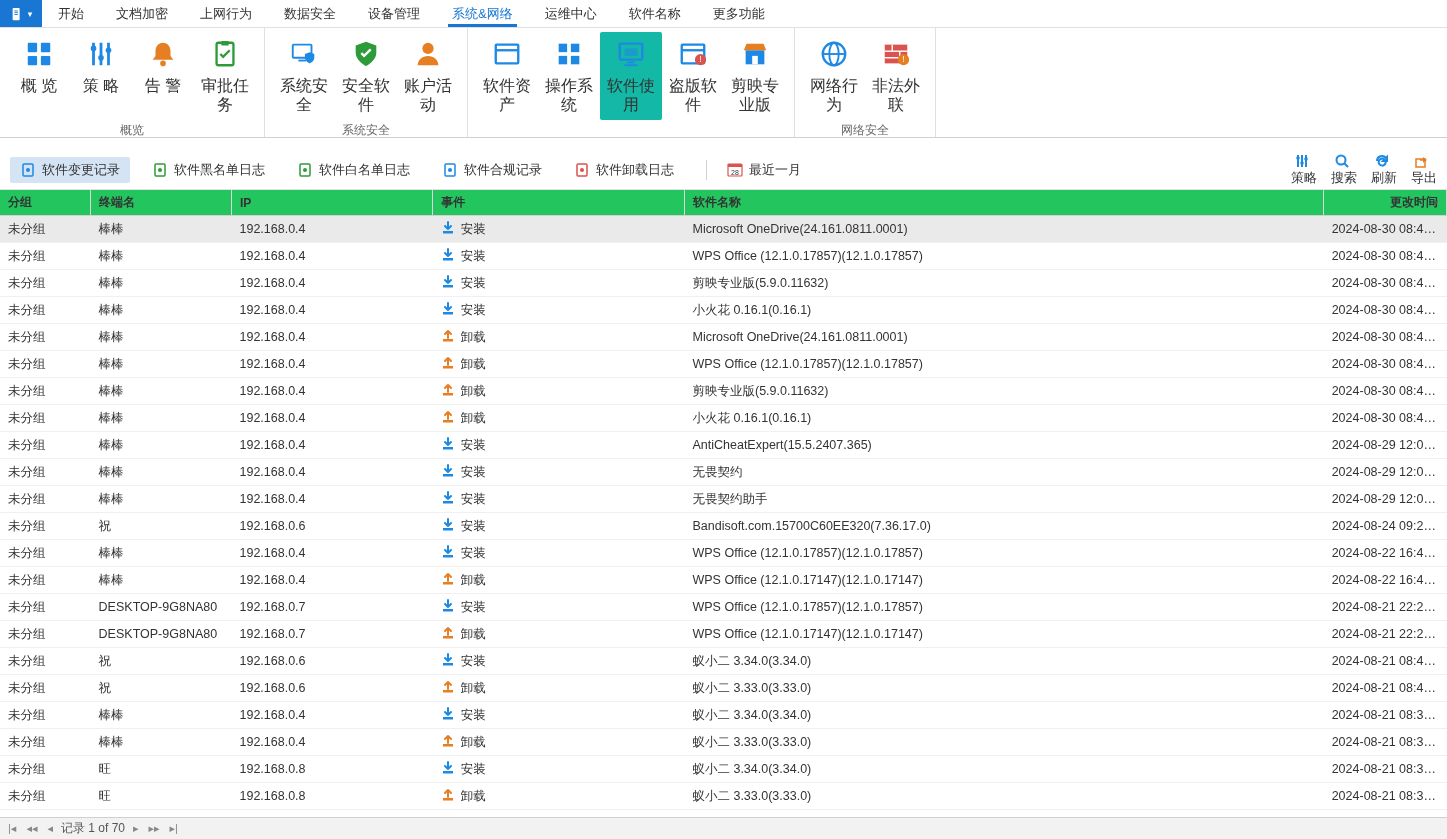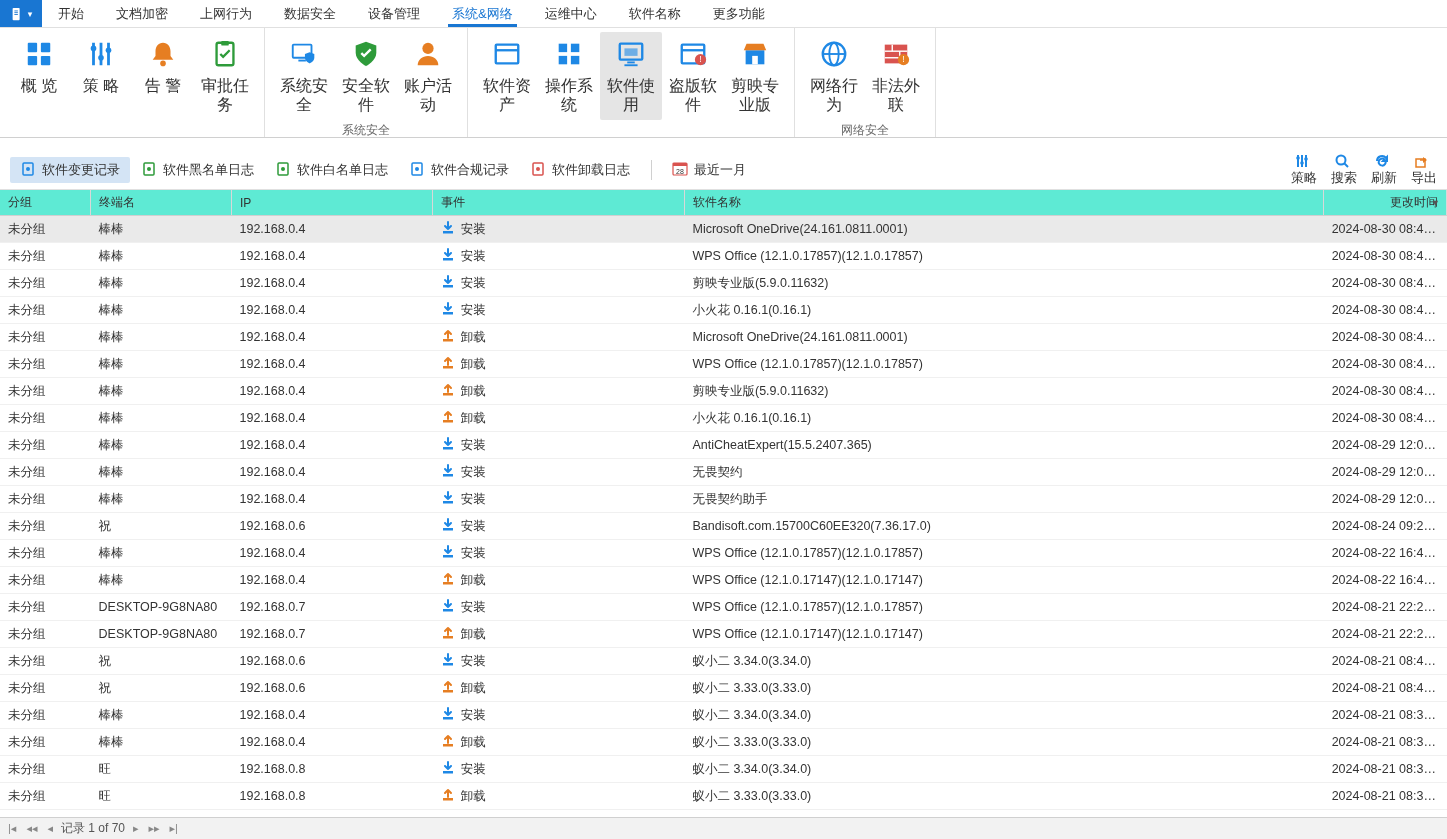--- a/index.html
+++ b/index.html
@@ -14,39 +14,39 @@
 .menu-item { padding: 0 16px; display: flex; align-items: center; font-size: 13px; color: #333; cursor: pointer; position: relative; text-align: center; }
 .menu-item.active { color: #1976d2; }
 .menu-item.active::after { content: ""; position: absolute; left: 12px; right: 12px; bottom: 0; height: 3px; background: #1976d2; }
 
 
 .ribbon { height: 110px; background: #fff; border-bottom: 1px solid #d0d0d0; display: flex; }
 .ribbon-group { display: flex; flex-direction: column; border-right: 1px solid #e0e0e0; padding: 4px 8px 2px; }
 .ribbon-group-items { display: flex; flex: 1; align-items: flex-start; }
 .ribbon-group-label { text-align: center; font-size: 12px; color: #666; padding: 2px 0; }
 .ribbon-btn { width: 62px; display: flex; flex-direction: column; align-items: center; padding: 6px 2px; cursor: pointer; border-radius: 2px; }
-.ribbon-btn.active { background: #e5e5e5; }
+.ribbon-btn.active { background: #14b8a6; }
 .ribbon-icon { width: 32px; height: 32px; display: flex; align-items: center; justify-content: center; margin-bottom: 6px; }
 .ribbon-btn-label { font-size: 16px; color: #333; text-align: center; line-height: 1.2; }
 
 
 .subtoolbar { height: 40px; background: #fff; border-bottom: 1px solid #e0e0e0; display: flex; align-items: center; padding: 0 10px; margin-top: 12px; }
-.subtab { display: flex; padding: 4px 10px; margin-right: 1px; cursor: pointer; border-radius: 2px; font-size: 13px; }
+.subtab { display: flex; align-items: center; padding: 4px 10px; margin-right: 12px; cursor: pointer; border-radius: 2px; font-size: 13px; }
 .subtab.active { background: #d4e4f5; }
 .subtab .sicon { width: 16px; height: 16px; margin-right: 6px; display: inline-flex; align-items: center; justify-content: center; }
 .sep { width: 1px; height: 20px; background: #d0d0d0; margin: 0 10px; }
 .spacer { flex: 1; }
 .tool-right { display: flex; align-items: center; gap: 14px; }
 .tool-link { display: flex; align-items: center; cursor: pointer; font-size: 13px; color: #333; flex-direction: column; }
 .tool-link .sicon { width: 16px; height: 16px; margin-right: 4px; }
 
 
 .table-wrap { flex: 1; overflow: auto; }
 table { width: 100%; border-collapse: collapse; table-layout: fixed; }
-thead th { text-align: left; font-weight: normal; font-size: 12px; color: #333; background: #5eead4; border-right: 1px solid #d8d8d8; border-bottom: 1px solid #d0d0d0; padding: 4px 8px; height: 24px; position: relative; margin-left: 42px; }
+thead th { text-align: left; font-weight: bold; font-size: 12px; color: #333; background: #22c55e; border-right: 1px solid #d8d8d8; border-bottom: 1px solid #d0d0d0; padding: 4px 8px; height: 24px; position: relative; margin-left: 42px; }
 thead th .sort-ind { position: absolute; right: 6px; top: 50%; transform: translateY(-50%); font-size: 9px; color: #555; }
 tbody td { font-size: 12.5px; color: #333; padding: 0 8px; height: 27px; border-bottom: 1px solid #f0f0f0; white-space: nowrap; overflow: hidden; text-overflow: ellipsis; }
 tbody tr.selected td { background: #eaeaea; }
 .ev-icon { width: 14px; height: 14px; display: inline-block; vertical-align: -2px; margin-right: 6px; }
 
 
 .pager { height: 22px; background: #f2f2f2; border-top: 1px solid #d0d0d0; display: flex; align-items: center; padding: 0 6px; font-size: 12px; color: #555; gap: 6px; }
 .pager .pbtn { cursor: pointer; color: #888; padding: 0 2px; font-size: 11px; }
 </style>
 </head>
@@ -117,20 +117,21 @@
             <div class="ribbon-icon">
               <svg viewBox="0 0 32 32" width="30" height="30">
                 <rect x="7" y="4" width="18" height="24" rx="2" fill="none" stroke="#2e9b3a" stroke-width="2.5"></rect>
                 <rect x="12" y="2" width="8" height="5" rx="1" fill="#2e9b3a"></rect>
                 <path d="M11 16l3 3 7-7" stroke="#2e9b3a" stroke-width="2.5" fill="none"></path>
               </svg>
             </div>
             <div class="ribbon-btn-label">审批任务</div>
           </div>
         </div>
+        <div class="ribbon-group-label">概览</div>
       </div>
       <div class="ribbon-group">
         <div class="ribbon-group-items">
           <div class="ribbon-btn">
             <div class="ribbon-icon">
               <svg viewBox="0 0 32 32" width="30" height="30">
                 <rect x="4" y="6" width="20" height="14" rx="1" fill="none" stroke="#1E88E5" stroke-width="2"></rect>
                 <rect x="10" y="22" width="8" height="2" fill="#1E88E5"></rect>
                 <path d="M22 14l5 2v4c0 4-5 6-5 6s-5-2-5-6v-4z" fill="#1E88E5"></path>
               </svg>

